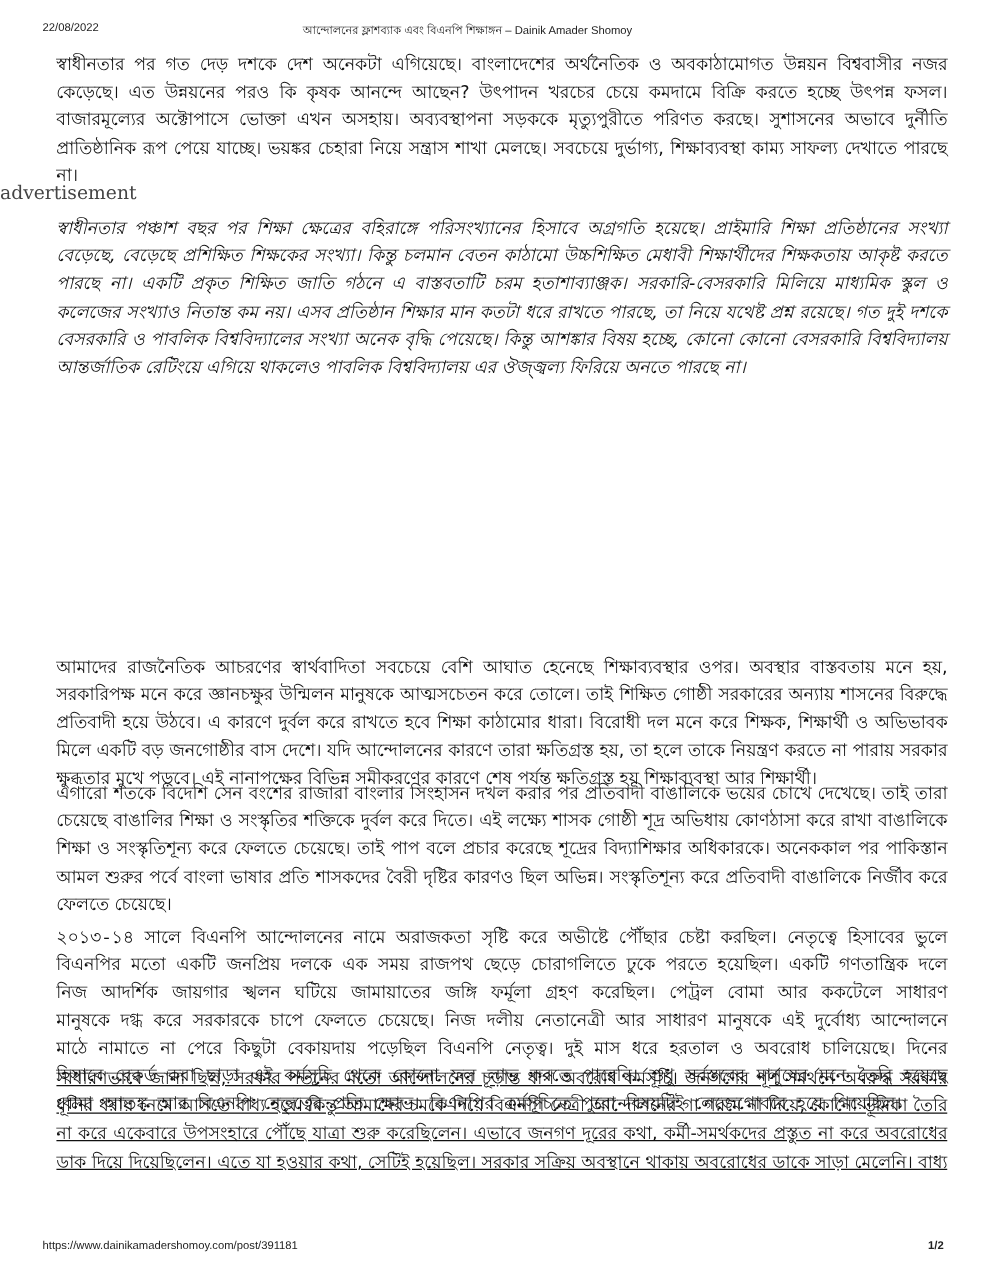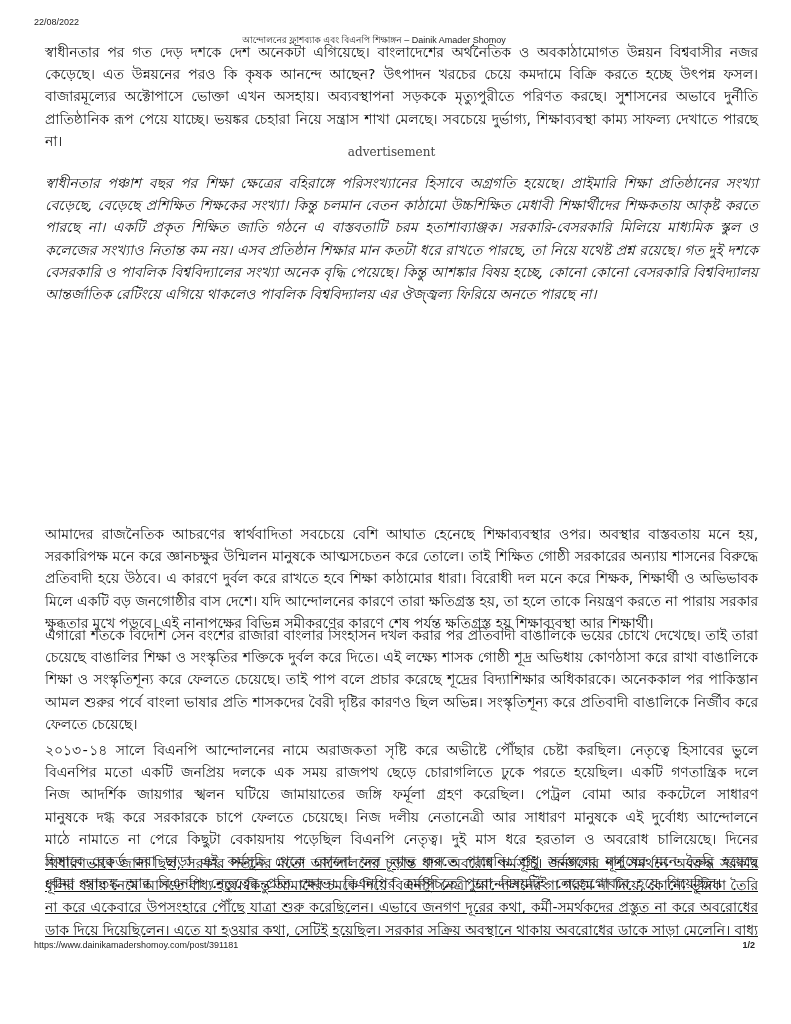--- a/index.html
+++ b/index.html
@@ -5,41 +5,41 @@
     html, body { margin: 0; padding: 0; background: #ffffff; }
     body {
       width: 791px; height: 1024px; position: relative; overflow: hidden;
       font-family: "DejaVu Sans", sans-serif; color: #111111;
     }
     .print-header {
       position: absolute; top: 17px; left: 0; width: 658px; height: 14px;
       font-family: "Liberation Sans", sans-serif; font-size: 9px; color: #222;
     }
     .print-date { position: absolute; left: 34px; top: 0; }
-    .print-title { position: absolute; left: 0; right: 0; top: 0; text-align: center; padding-left: 90px; margin-top: 16px; }
+    .print-title { position: absolute; left: 0; right: 0; top: 0; text-align: center; padding-left: 90px; }
     .print-footer {
-      position: absolute; top: 940px; left: 0; width: 791px; height: 14px;
+      position: absolute; top: 991px; left: 0; width: 791px; height: 14px;
       font-family: "Liberation Sans", sans-serif; font-size: 9px; color: #222;
     }
     .footer-url { position: absolute; left: 34px; top: 0; }
     .page-num { position: absolute; right: 36px; top: 0; font-weight: bold; }
     .para {
       position: absolute; left: 45px; width: 713px;
       font-size: 14px; line-height: 22.2px; text-align: justify;
       text-align-last: left; letter-spacing: -0.1px;
     }
     #p1 { top: 41px; }
     #p2 { top: 172px; font-style: italic; }
     #p3 { top: 523px; }
     #p4 { top: 624px; }
     #p5 { top: 740px; font-family: Liberation Mono, monospace; }
     #p6 { top: 852px; height: 88px; overflow: hidden; text-decoration: underline; }
     .advert {
-      position: absolute; top: 145px; left: 0; width: 783px; text-align: center;
-      font-family: "DejaVu Serif", serif; font-size: 12px; color: #444;
+      position: absolute; top: 145px; left: 0; width: 783px; 
+      font-family: "DejaVu Serif", serif; font-size: 15px; color: #444;
     }
     .ad-space { position: absolute; top: 300px; left: 45px; width: 713px; height: 200px; }
   </style>
 </head>
 <body>
 
 <div class="print-header">
   <span class="print-date">22/08/2022</span>
   <span class="print-title">আন্দোলনের ফ্লাশব্যাক এবং বিএনপি শিক্ষাঙ্গন – Dainik Amader Shomoy</span>
 </div>

